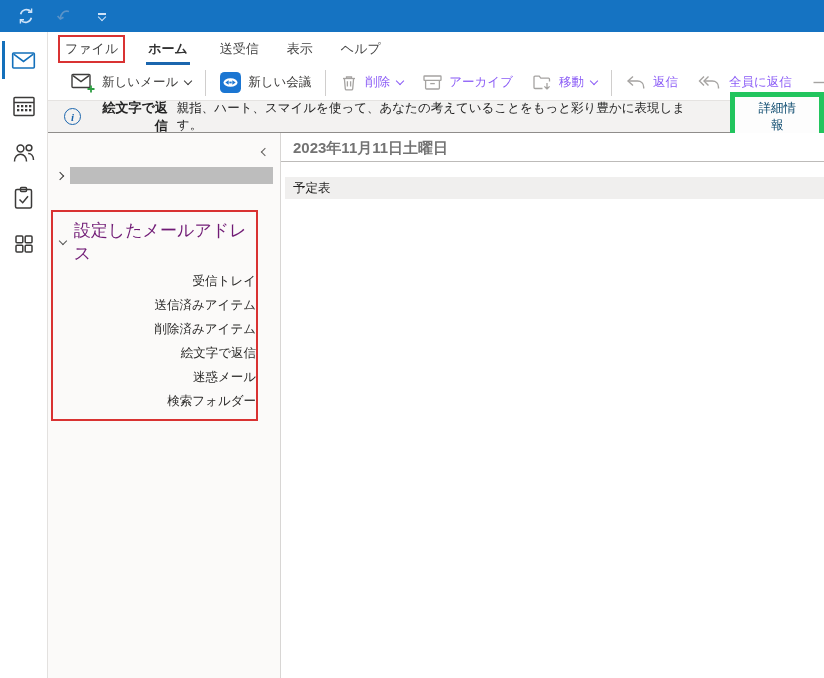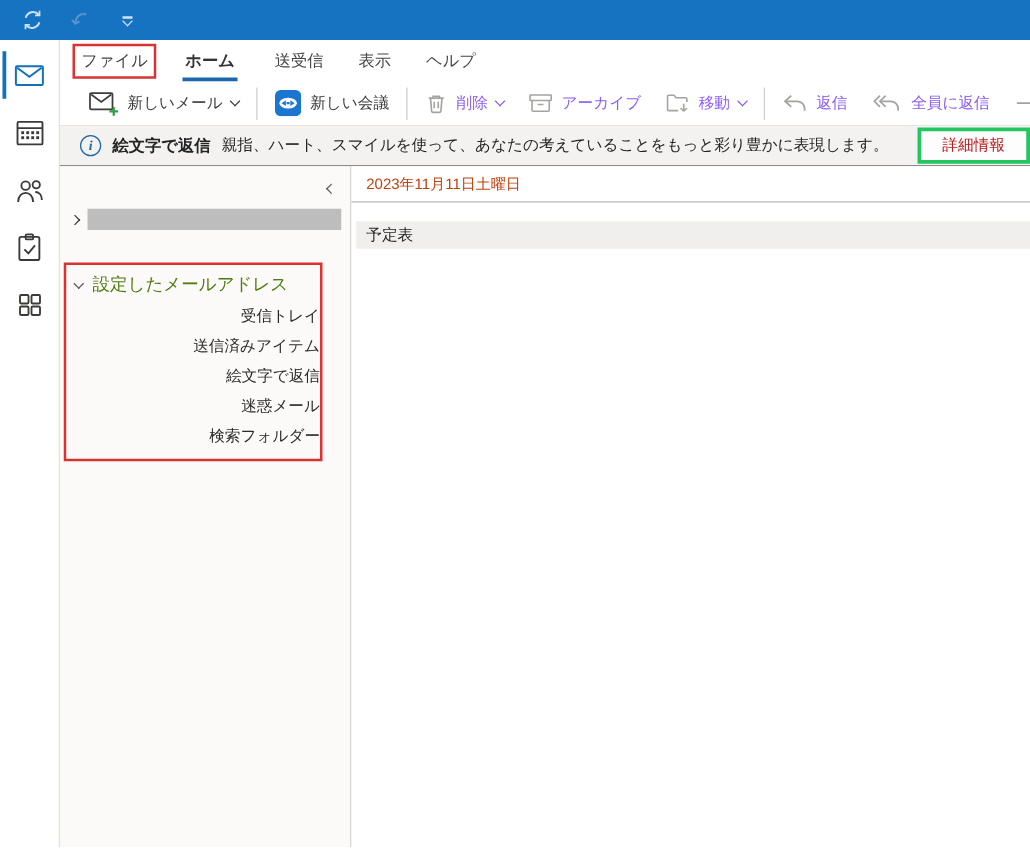--- a/index.html
+++ b/index.html
@@ -49,40 +49,40 @@
   .chv.right { transform:rotate(-45deg); }
   .chv.left { transform:rotate(135deg); }
 
   
   .infobar { height:32px; background:#f3f2f1; border-bottom:1px solid #8f8d8b;
     display:flex; align-items:center; padding-left:16px; gap:9px; font-size:12.5px; color:#242424; }
   .info-circle { width:17px; height:17px; border:1.6px solid #1b66ae; border-radius:50%;
     color:#1b66ae; font:italic bold 11px "Liberation Serif","DejaVu Serif",serif;
     display:flex; align-items:center; justify-content:center; flex:0 0 17px; }
   .infobar b { font-size:13px;text-align:right; }
-  .details-btn { margin-left:14px; padding:3px 17px; background:#fdfdfd; border:3px solid #22c55e;
-    font-size:12.5px; color:#b91c1c; cursor:pointer; }
+  .details-btn { margin-left:14px; padding:3px 17px; background:#fdfdfd; border:5px solid #22c55e;
+    font-size:12.5px; color:#0c4a6e; cursor:pointer; }
 
   
   .content-row { flex:1; display:flex; min-height:0; }
   .sidebar { position:relative; flex:0 0 233px; background:#fbfaf9; border-right:1px solid #d8d6d4; }
   .collapse-btn { position:absolute; top:8px; right:12px; color:#605e5c; cursor:pointer; }
   .account-row { position:absolute; top:34px; left:9px; display:flex; align-items:center; gap:7px; cursor:pointer; }
   .account-row .chv { color:#3b3a39; }
   .redact-bar { width:203px; height:17px; background:#bdbdbd; }
   .folder-box { position:absolute; top:77px; left:3px; width:207px; border:2px solid #d93232;
     padding:5px 0 6px 0; background:transparent; }
   .folder-header { display:flex; align-items:center; gap:8px; padding:2px 0 4px 7px; cursor:pointer; }
   .folder-header .chv { color:#555; }
-  .folder-header span { color:#4d7c0f; font-size:14px; }
+  .folder-header span { color:#701a75; font-size:17px; }
   .folder-item { height:24px; line-height:24px; padding-left:27px; font-size:12.5px; color:#2b2a29; cursor:pointer;text-align:right; }
 
   .main { flex:1; background:#fff; min-width:0; }
-  .date-header { height:29px; line-height:29px; padding-left:12px; font-size:12px; font-weight:normal;
-    color:#c2410c; border-bottom:1px solid #bdbbb9; }
+  .date-header { height:29px; line-height:29px; padding-left:12px; font-size:15px; font-weight:bold;
+    color:#737373; border-bottom:1px solid #bdbbb9; }
   .section-bar { margin:15px 0 0 4px; height:22px; line-height:22px; background:#f0efee;
     font-size:12.5px; font-weight:normal; color:#252423; padding-left:8px; }
 
   svg { display:block; }
 </style>
 </head>
 <body>
 
 <div class="window">
 
@@ -258,20 +258,21 @@
             <i class="chv right"></i>
             <span class="redact-bar"></span>
           </div>
           <div class="folder-box">
             <div class="folder-header">
               <i class="chv down"></i>
               <span>設定したメールアドレス</span>
             </div>
             <div class="folder-item">受信トレイ</div>
             <div class="folder-item">送信済みアイテム</div>
+            <div class="folder-item">削除済みアイテム</div>
             <div class="folder-item">絵文字で返信</div>
             <div class="folder-item">迷惑メール</div>
             <div class="folder-item">検索フォルダー</div>
           </div>
         </aside>
 
         <main class="main">
           <div class="date-header">2023年11月11日土曜日</div>
           <div class="section-bar">予定表</div>
         </main>

